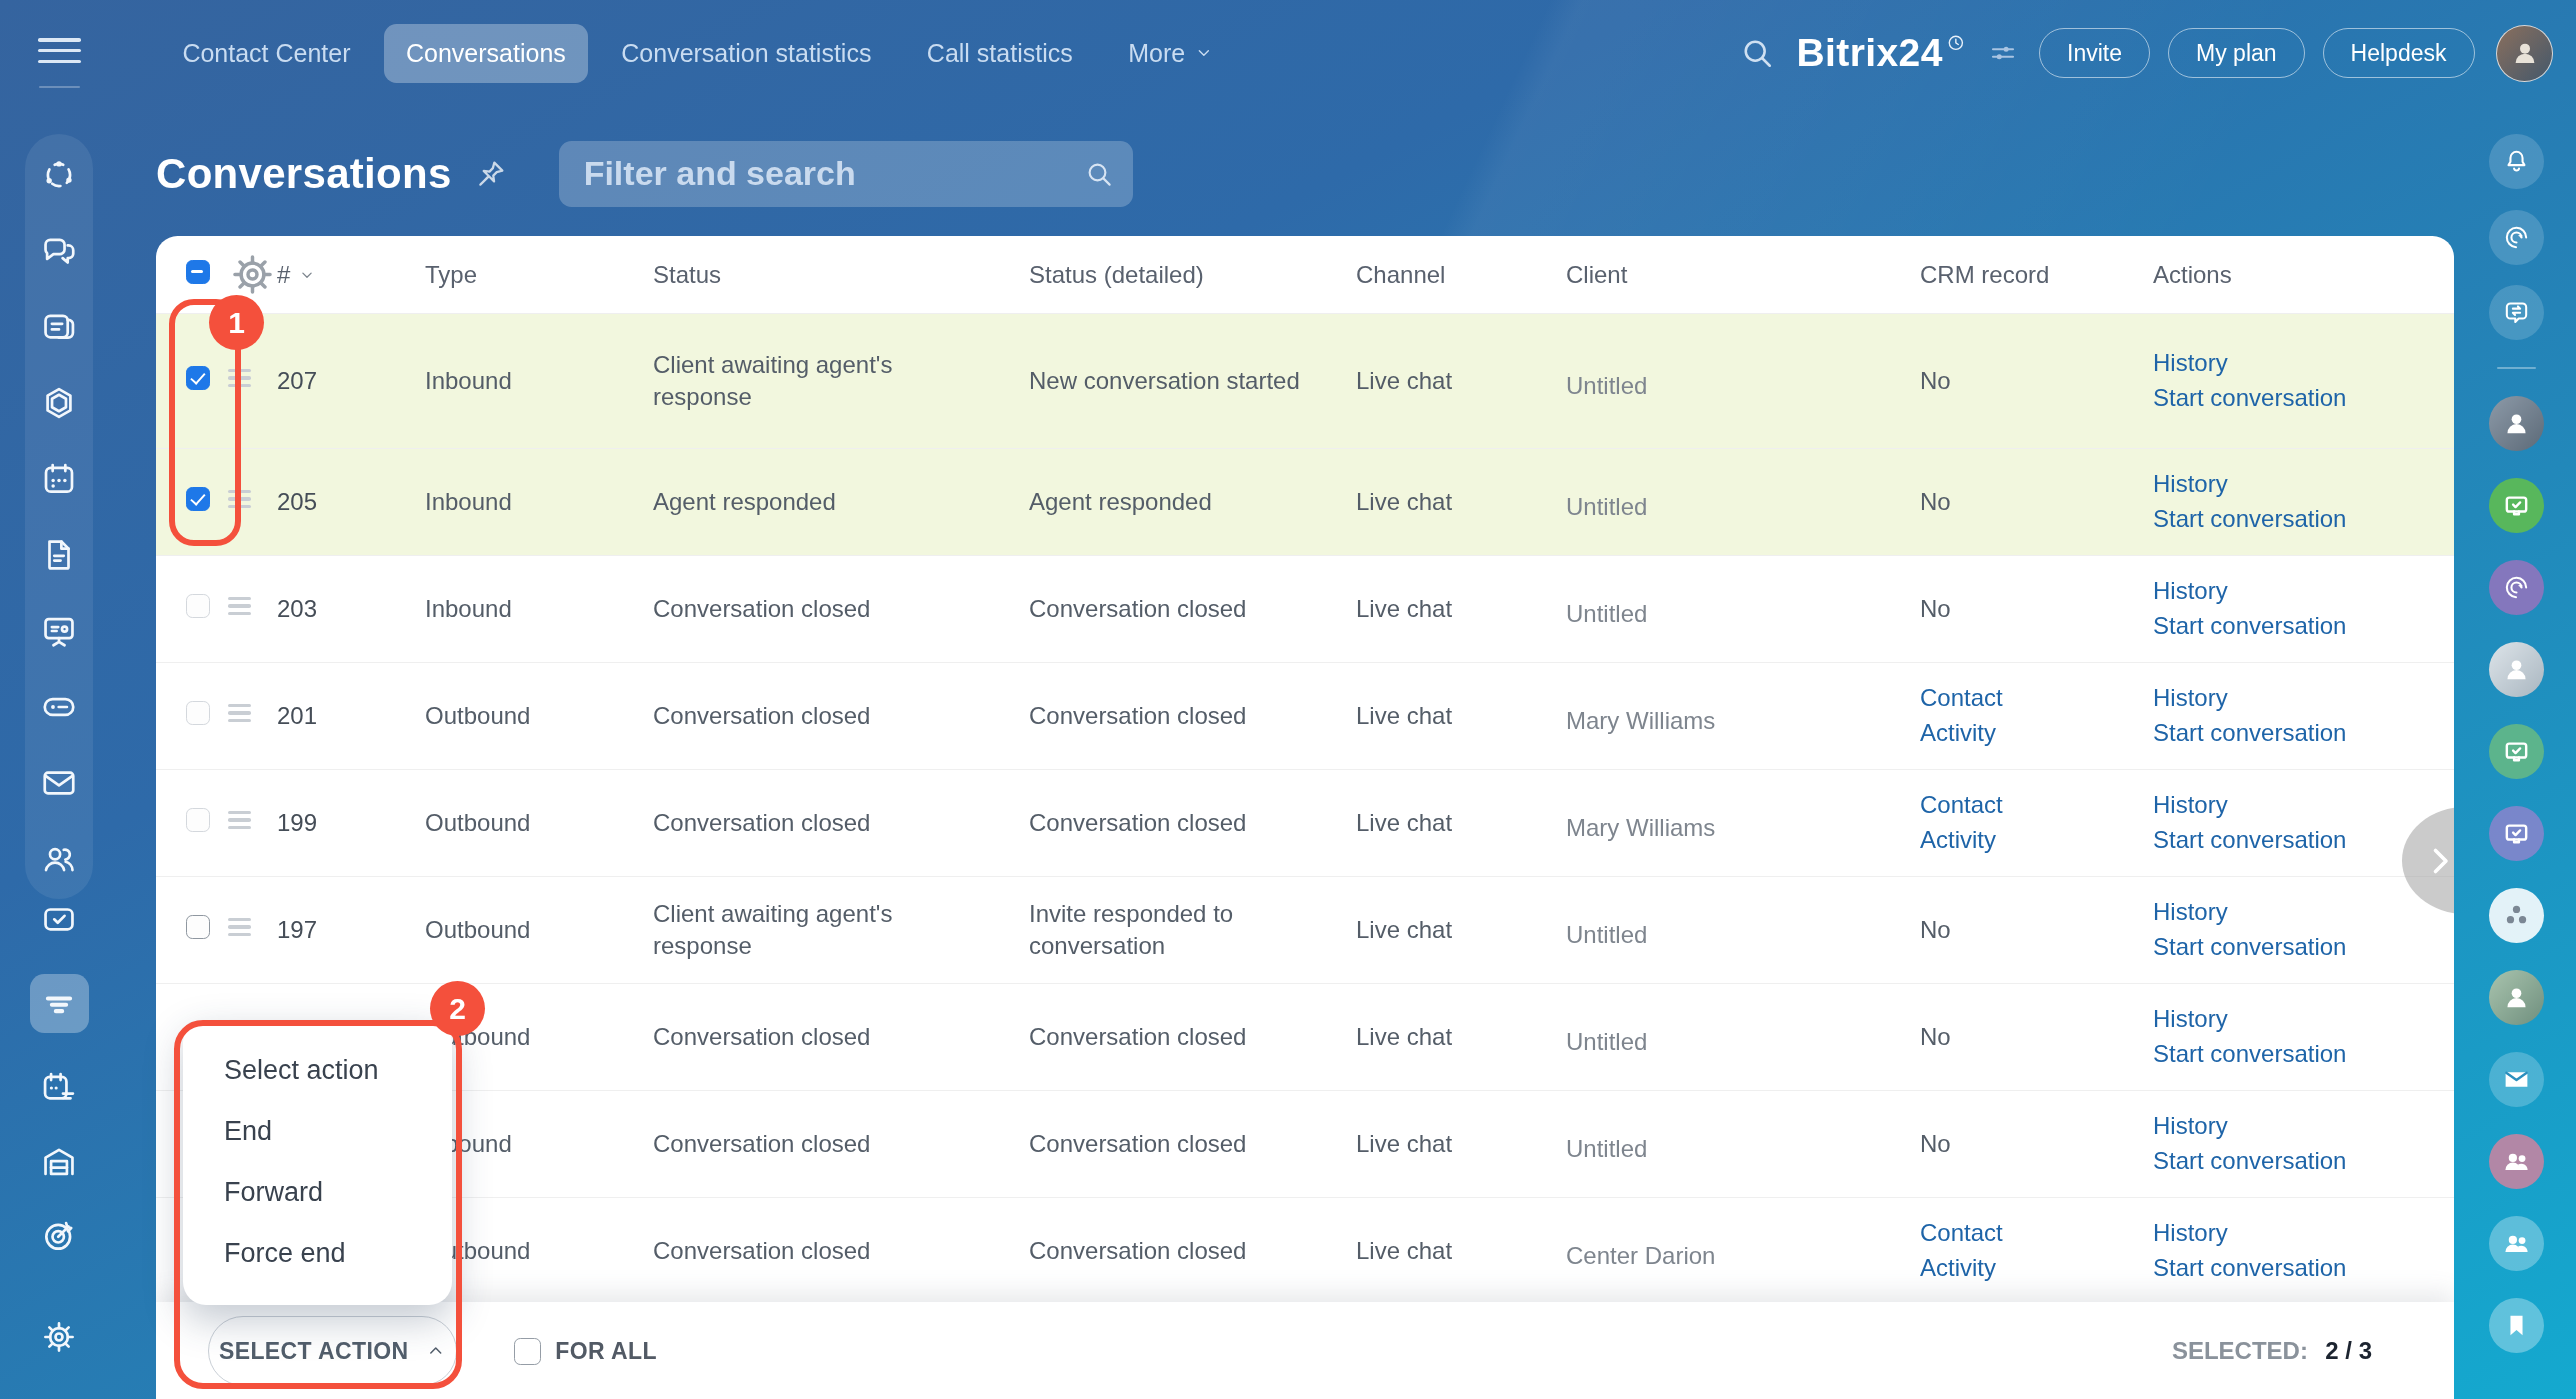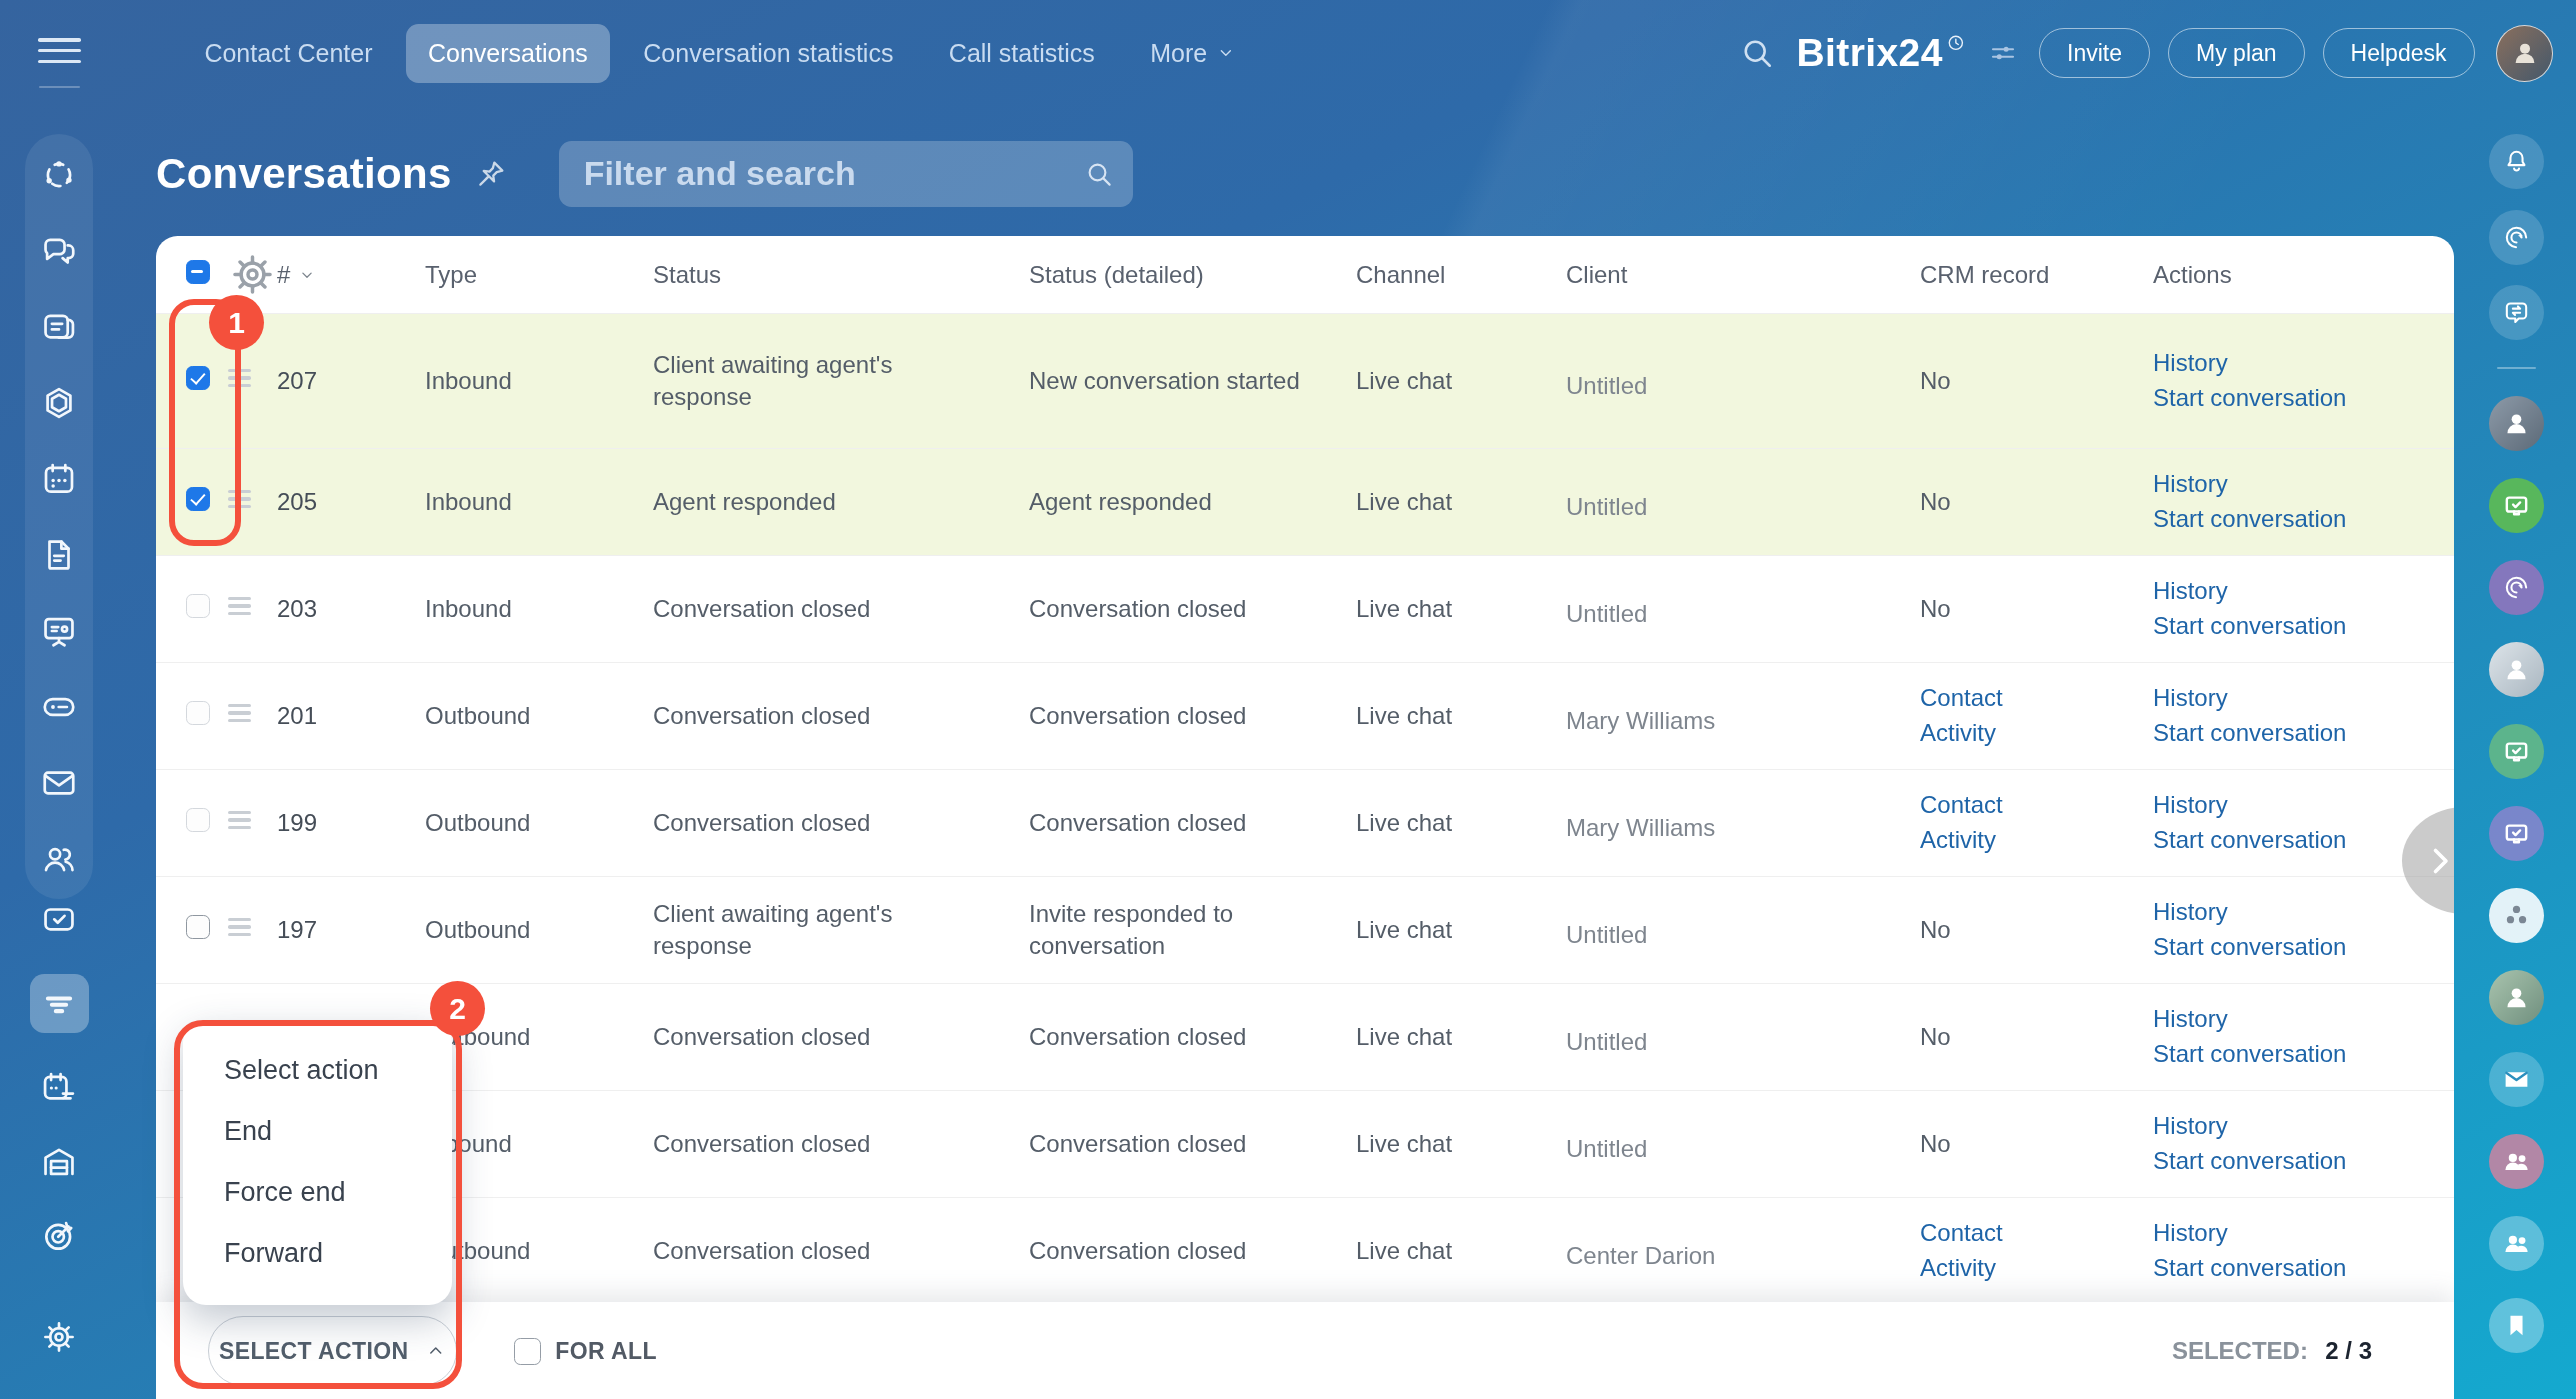--- a/index.html
+++ b/index.html
@@ -19,21 +19,21 @@
   .rail-group{position:absolute;left:25px;top:134px;width:68px;padding:21.5px 0;border-radius:34px;
        background:rgba(255,255,255,0.08);display:flex;flex-direction:column;align-items:center;gap:38px;}
   .rail-below{position:absolute;left:25px;top:900px;width:68px;display:flex;flex-direction:column;align-items:center;gap:36px;}
   .rail-ic{width:38px;height:38px;color:#f2f7fc;cursor:pointer;}
   .rail-ic svg{width:38px;height:38px;}
   .rail-active-wrap{width:59px;height:59px;border-radius:14.3px;background:rgba(255,255,255,0.30);
        display:flex;align-items:center;justify-content:center;}
   .rail-settings{position:absolute;left:25px;top:1318px;width:68px;display:flex;justify-content:center;}
 
   
-  .topbar{position:absolute;left:130px;top:0;right:0;height:106px;display:flex;align-items:center;z-index:6;}
+  .topbar{position:absolute;left:108px;top:0;right:0;height:106px;display:flex;align-items:center;z-index:6;}
   .tabs{display:flex;align-items:center;gap:10.7px;margin-left:52px;font-size:25px;color:#c9dcf1;}
   .tab{padding:15px 22.4px;border-radius:12.5px;cursor:pointer;display:flex;align-items:center;gap:9px;white-space:nowrap;}
   .tab.active{background:rgba(255,255,255,0.30);color:#ffffff;}
   .tab .chev{width:19.7px;height:19.7px;color:#c9dcf1;}
   .topbar-right{margin-left:auto;display:flex;align-items:center;gap:21.5px;padding-right:23px;}
   .search-btn{width:36px;height:36px;color:#cfe0f2;cursor:pointer;}
   .search-btn svg{width:36px;height:36px;}
   .logo{display:flex;align-items:flex-start;color:#fff;font-size:39px;font-weight:700;letter-spacing:0.4px;cursor:pointer;justify-content:space-between;}
   .logo .clock{width:19.7px;height:19.7px;margin:1.8px 0 0 3.6px;color:#e8f1fa;}
   .sliders{width:30px;height:30px;color:#a9c4e2;cursor:pointer;}
@@ -681,22 +681,22 @@
       <div class="selinfo">
         <span class="k">SELECTED:</span>
         <span class="v">2 / 3</span>
       </div>
     </div>
   </main>
 
   <div class="menu-pop" id="menu-pop">
       <div class="menu-item">Select action</div>
       <div class="menu-item">End</div>
+      <div class="menu-item">Forward</div>
       <div class="menu-item">Force end</div>
-      <div class="menu-item">Forward</div>
     </div>
 
   <div class="ann ann1"></div>
   <div class="badge badge1">1</div>
   <div class="ann ann2"></div>
   <div class="badge badge2">2</div>
 
   <aside class="right-rail">
     <div class="rr-top" id="rr-top">
         <div class="rr-item" style="background: rgba(255, 255, 255, 0.16);">

